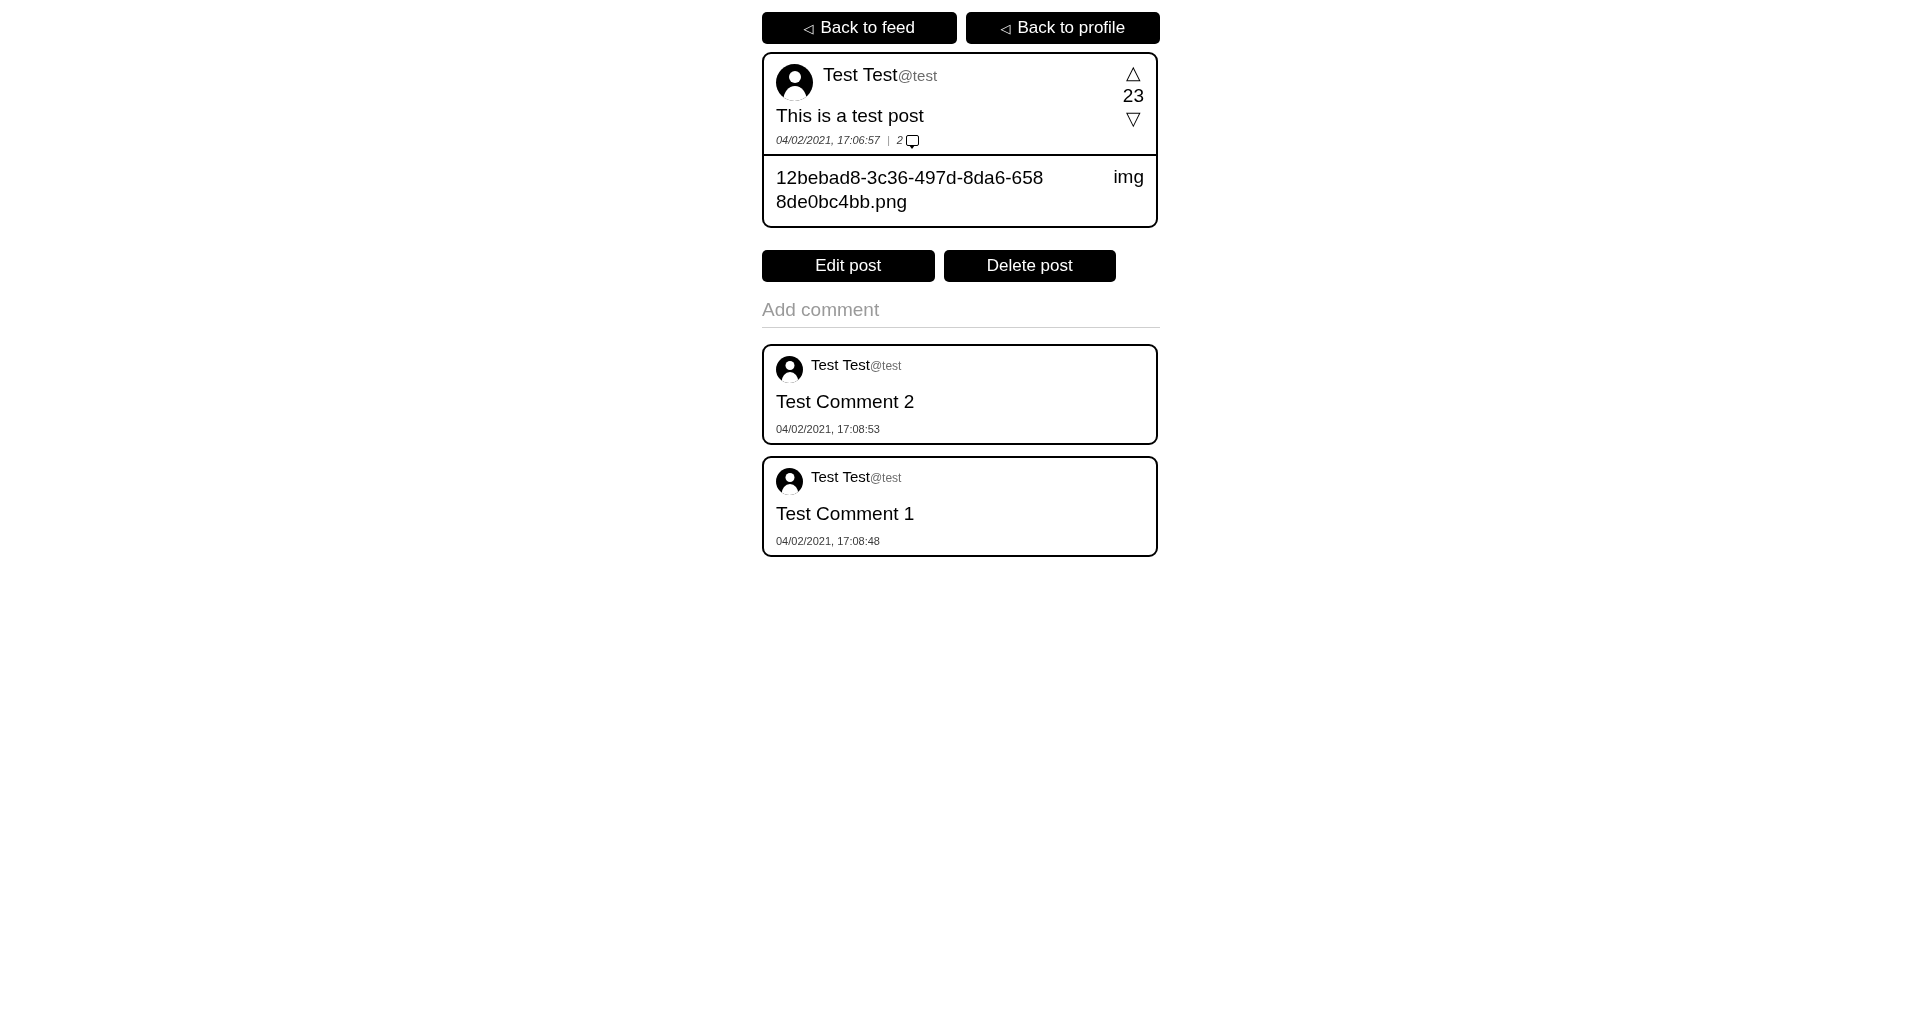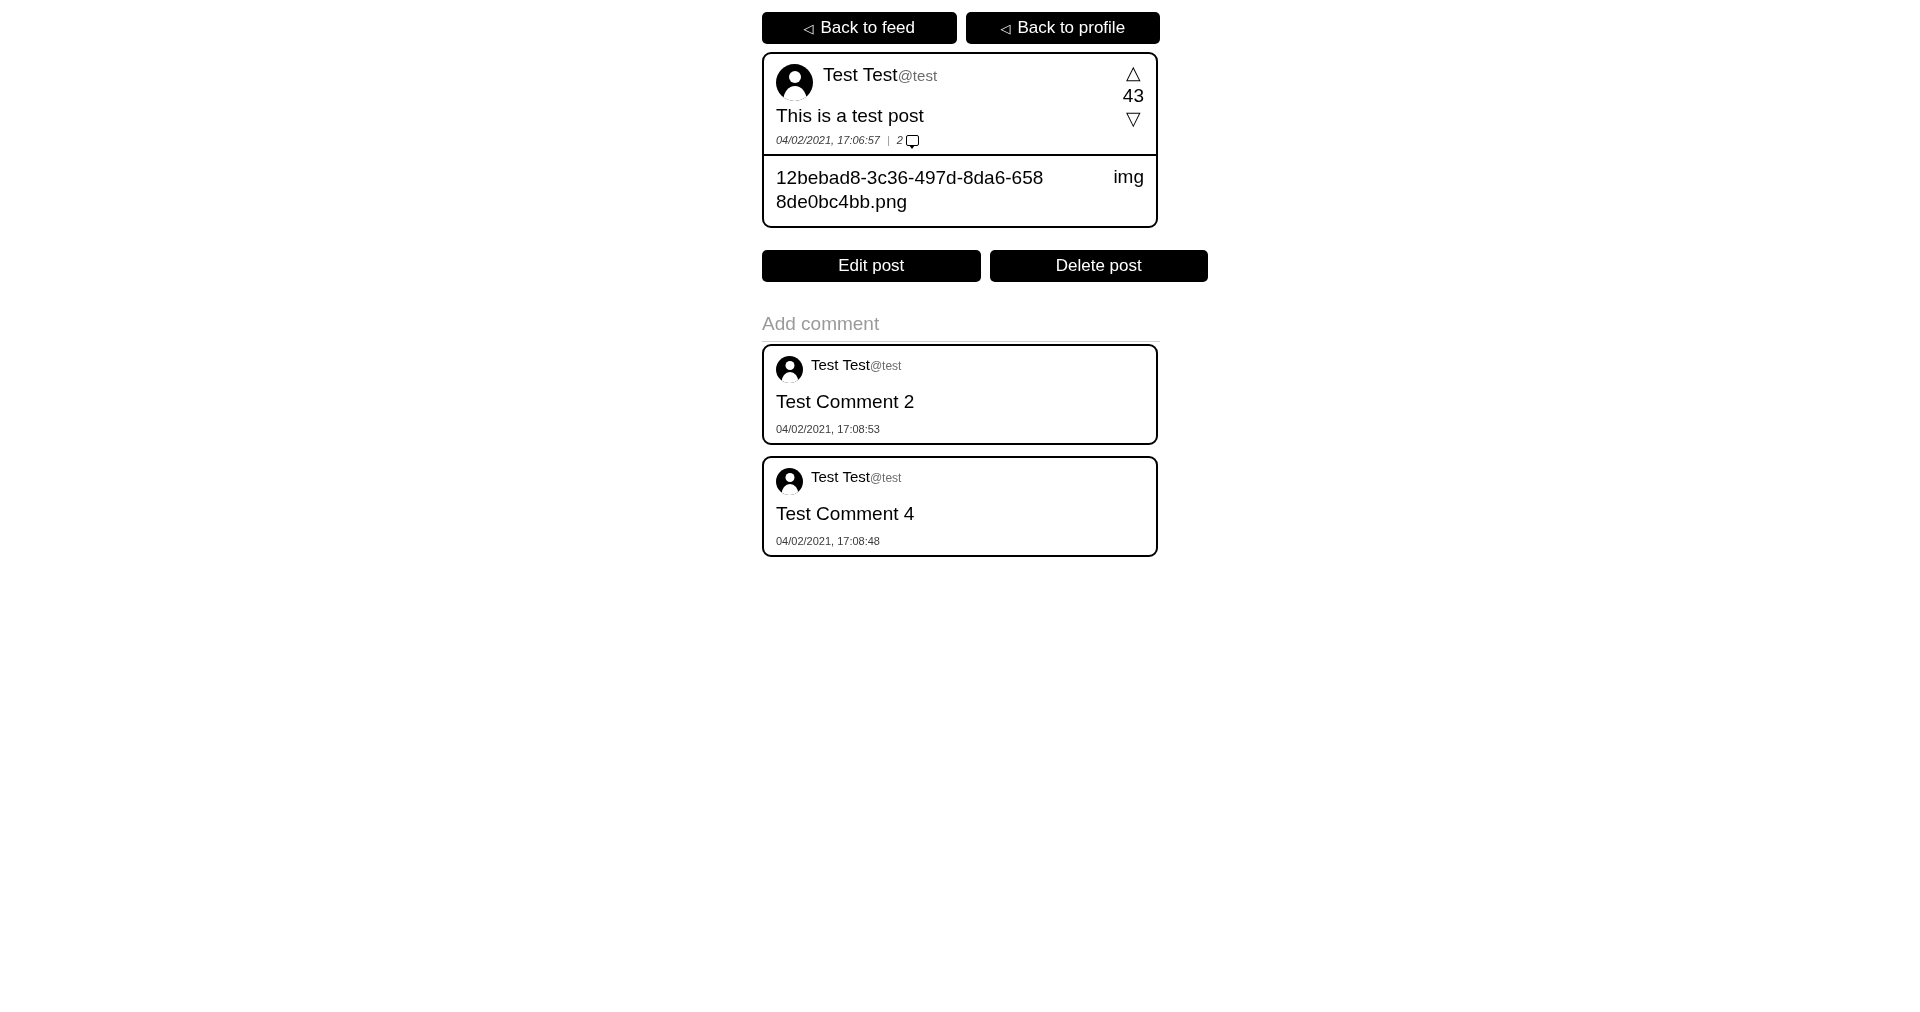--- a/index.html
+++ b/index.html
@@ -237,41 +237,40 @@
 
   .attachment-type {
     font-size: 19px;
     white-space: nowrap;
   }
 
   .action-row {
     position: absolute;
     left: 762px;
     top: 250px;
-    width: 446px;
+    width: 354px;
     display: flex;
     gap: 9px;
   }
 
   .comment-input {
     position: absolute;
     left: 762px;
     top: 292px;
     width: 398px;
     height: 36px;
     border: none;
     border-bottom: 1px solid #cfcfcf;
     background: transparent;
     font-family: "Liberation Sans", sans-serif;
     font-size: 19px;
     color: #000000;
     outline: none;
     padding: 0;
     box-sizing: border-box;
-    margin-top: 14px;
   }
   .comment-input::placeholder {
     color: #9a9a9a;
     opacity: 1;
   }
 
   .comments-list {
     position: absolute;
     left: 762px;
     top: 344px;
@@ -346,21 +345,21 @@
       <div class="meta-row">
         <span>04/02/2021, 17:06:57</span>
         <span class="meta-sep">|</span>
         <span class="comment-count">
           <span>2</span>
           <span class="comment-bubble-icon"></span>
         </span>
       </div>
       <div class="votes">
         <button class="vote-arrow">△</button>
-        <span class="vote-count">43</span>
+        <span class="vote-count">23</span>
         <button class="vote-arrow">▽</button>
       </div>
     </div>
     <div class="attachment-row">
       <span class="attachment-name">12bebad8-3c36-497d-8da6-6588de0bc4bb.png</span>
       <span class="attachment-type">img</span>
     </div>
   </div>
 
   <div class="action-row">
@@ -385,19 +384,19 @@
     </div>
 
     <div class="comment-card">
       <div class="comment-author-row">
         <div class="avatar small"></div>
         <div class="name-block">
           <span class="comment-name">Test Test</span>
           <span class="comment-handle">@test</span>
         </div>
       </div>
-      <div class="comment-text">Test Comment 4</div>
+      <div class="comment-text">Test Comment 1</div>
       <div class="comment-date">04/02/2021, 17:08:48</div>
     </div>
 
   </div>
 
 </div>
 
 </body></html>

